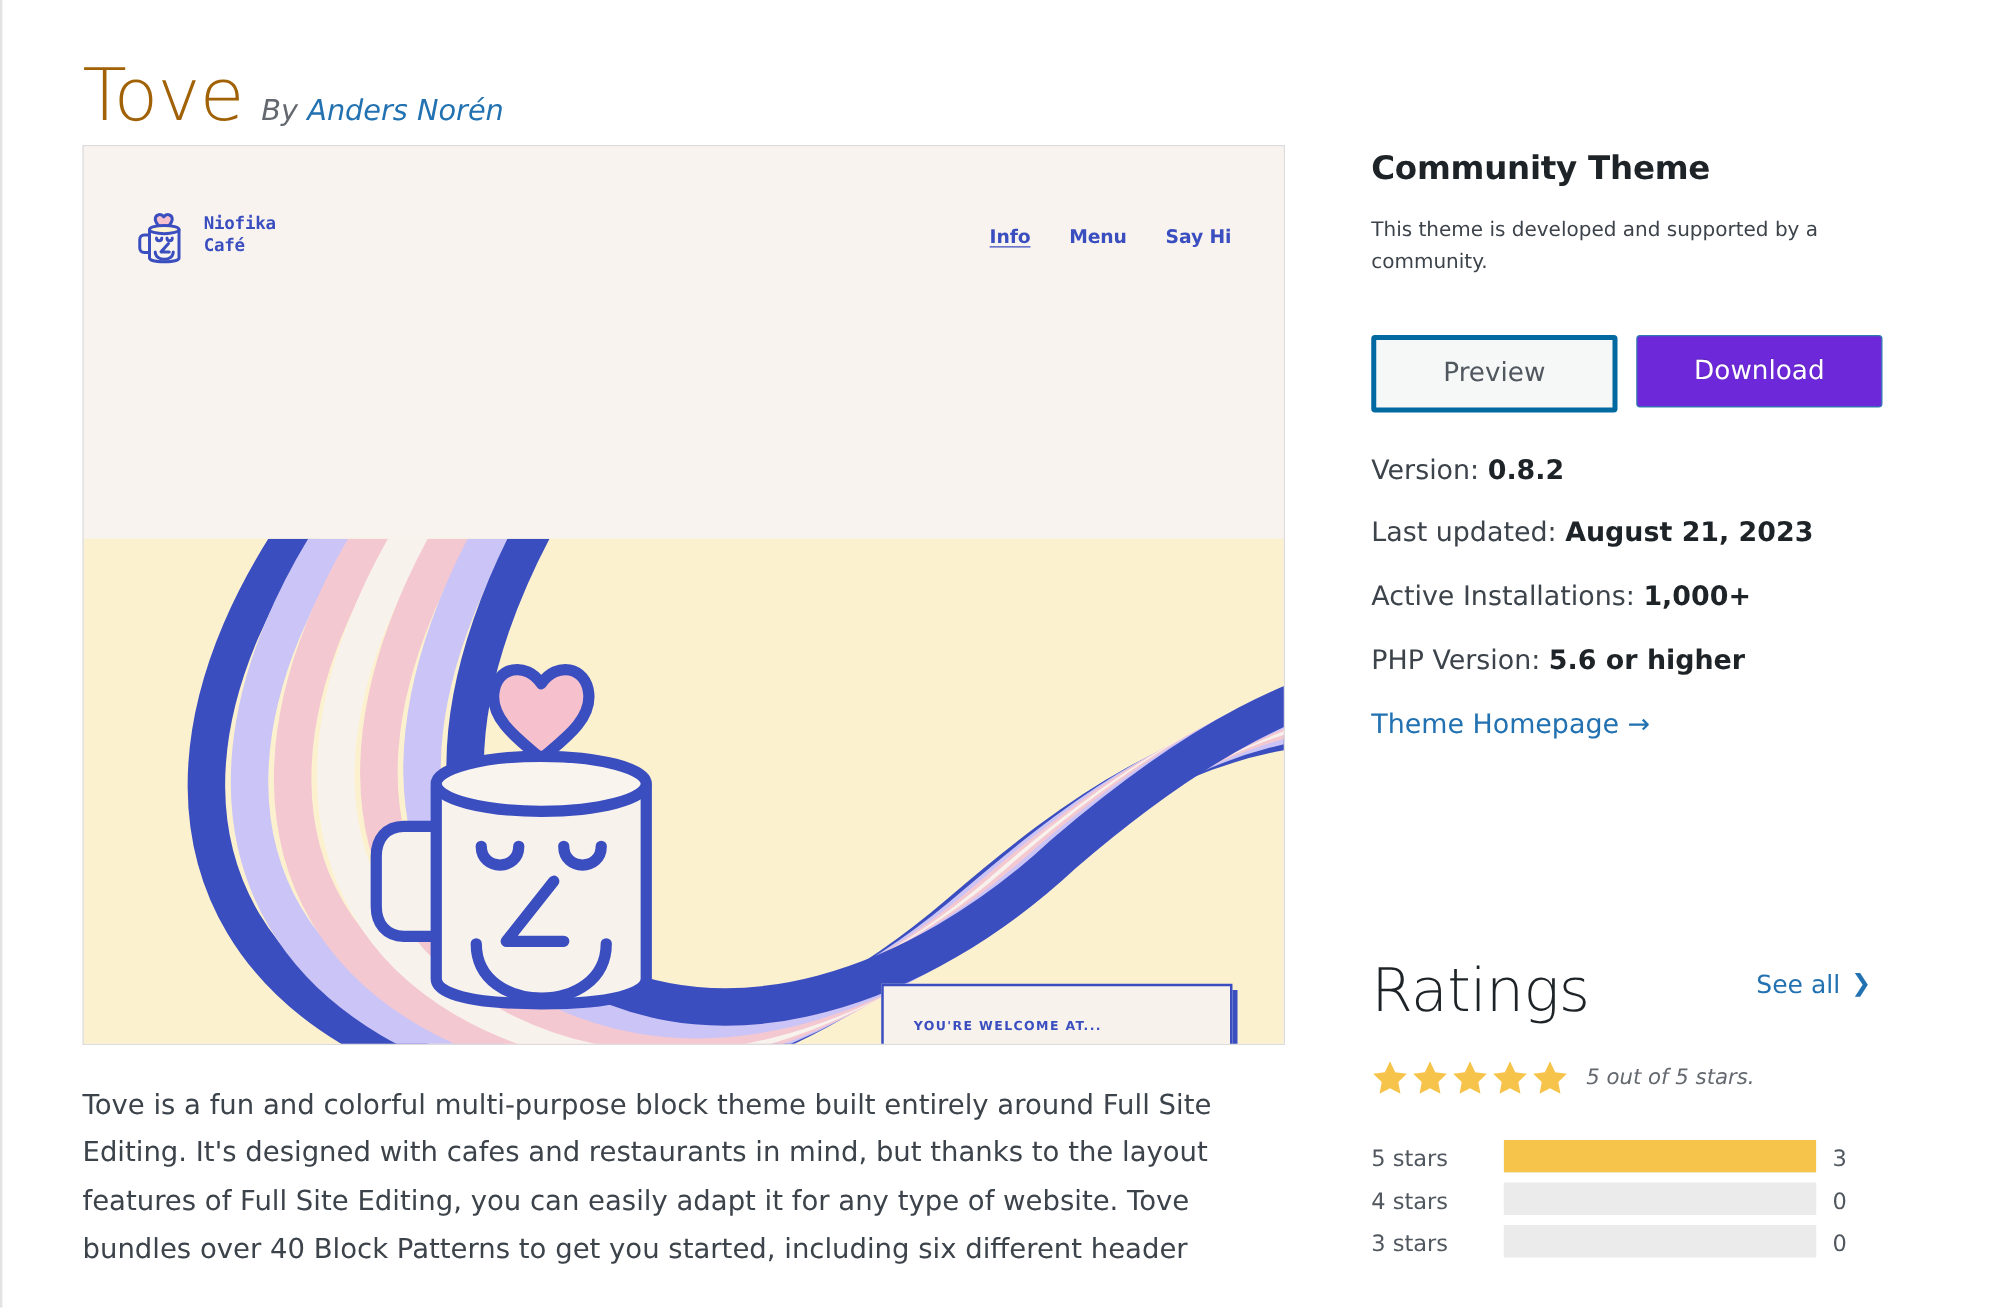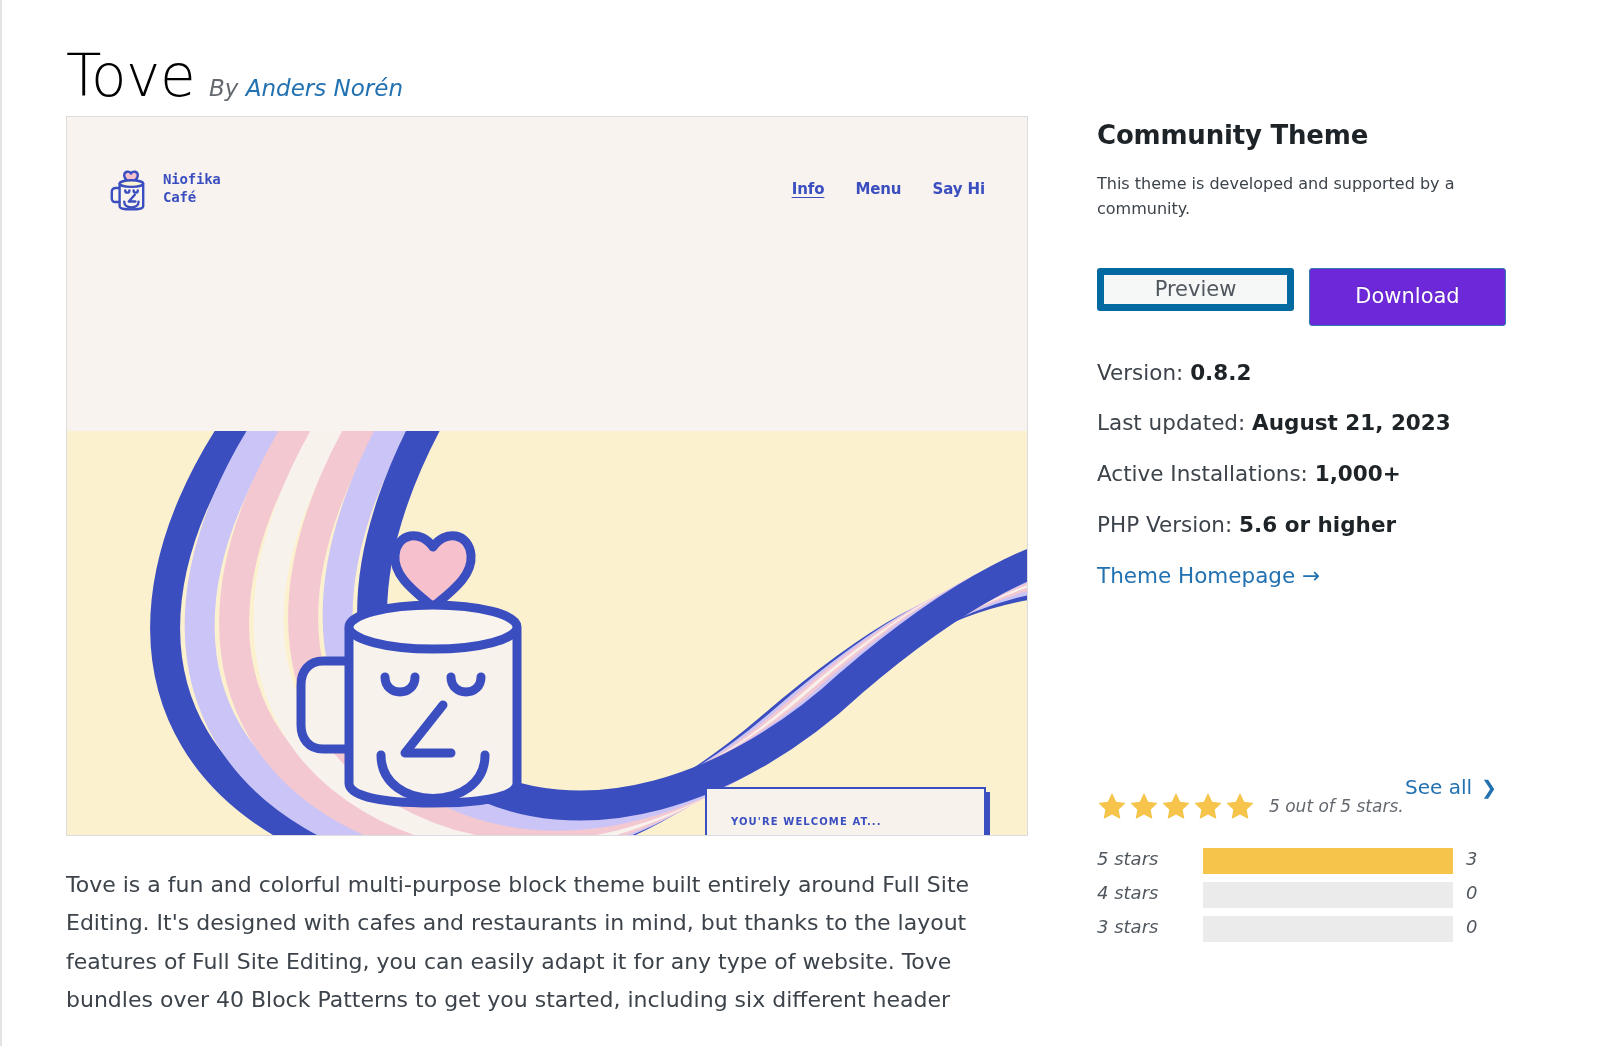--- a/index.html
+++ b/index.html
@@ -29,21 +29,21 @@
     position: absolute;
     left: 64px;
     top: 6px;
     display: flex;
     align-items: baseline;
     gap: 14px;
   }
   .theme-title {
     font-size: 58px;
     font-weight: 300;
-    color: #000000;
+    color: #a16207;
     line-height: 1.1;
     letter-spacing: -0.5px;
     font-family: "DejaVu Sans", sans-serif;
   }
   .theme-byline {
     font-size: 23px;
     font-style: italic;
     color: #646970;
     font-family: "DejaVu Sans", sans-serif;
     white-space: nowrap;
@@ -224,23 +224,23 @@
     font-size: 21px;
     border-radius: 3px;
     cursor: pointer;
     line-height: 1;
     display: inline-flex;
     align-items: center;
     justify-content: center;
   }
   .btn-secondary {
     width: 197px;
-    height: 43px;
+    height: 62px;
     background: #f6f7f7;
-    border: 7px solid #0369a1;
+    border: 4px solid #0369a1;
     color: #50575e;
   }
   .btn-primary {
     width: 197px;
     height: 58px;
     background: #6d28d9;
     border: 1px solid #2e7bad;
     color: #ffffff;
     text-shadow: 0 -1px 1px rgba(0,0,0,.15);
   }
@@ -312,24 +312,23 @@
   .stars-caption {
     font-family: "DejaVu Sans", sans-serif;
     font-size: 17px;
     font-style: italic;
     color: #646970;
   }
 
   .bars { margin-top: 27px; }
   .bar-row {
     display: flex;
-    align-items: flex-start;
+    align-items: flex-end;
     height: 34px;
     gap: 0;
-    font-style: italic;
   }
   .bar-label {
     width: 106px;
     font-family: "DejaVu Sans", sans-serif;
     font-size: 18px;
     color: #50575e;
   }
   .bar-track {
     width: 250px;
     height: 26px;
@@ -471,20 +470,21 @@
         <strong>5.6 or higher</strong>
       </li>
       <li>
         <a class="meta-link" href="#">Theme Homepage  →</a>
       </li>
     </ul>
   </aside>
 
   <section class="ratings">
     <div class="ratings-head">
+      <h2 class="ratings-title">Ratings</h2>
       <a class="see-all" href="#">
         <span>See all</span>
         <span class="chev">❯</span>
       </a>
     </div>
 
     <div class="stars-row">
       <div class="stars">
         <svg class="star" viewBox="0 0 24 24">
             <polygon fill="#f6c44a" points="12,1.6 15.3,8.6 22.8,9.6 17.3,14.9 18.7,22.4 12,18.8 5.3,22.4 6.7,14.9 1.2,9.6 8.7,8.6"></polygon>

